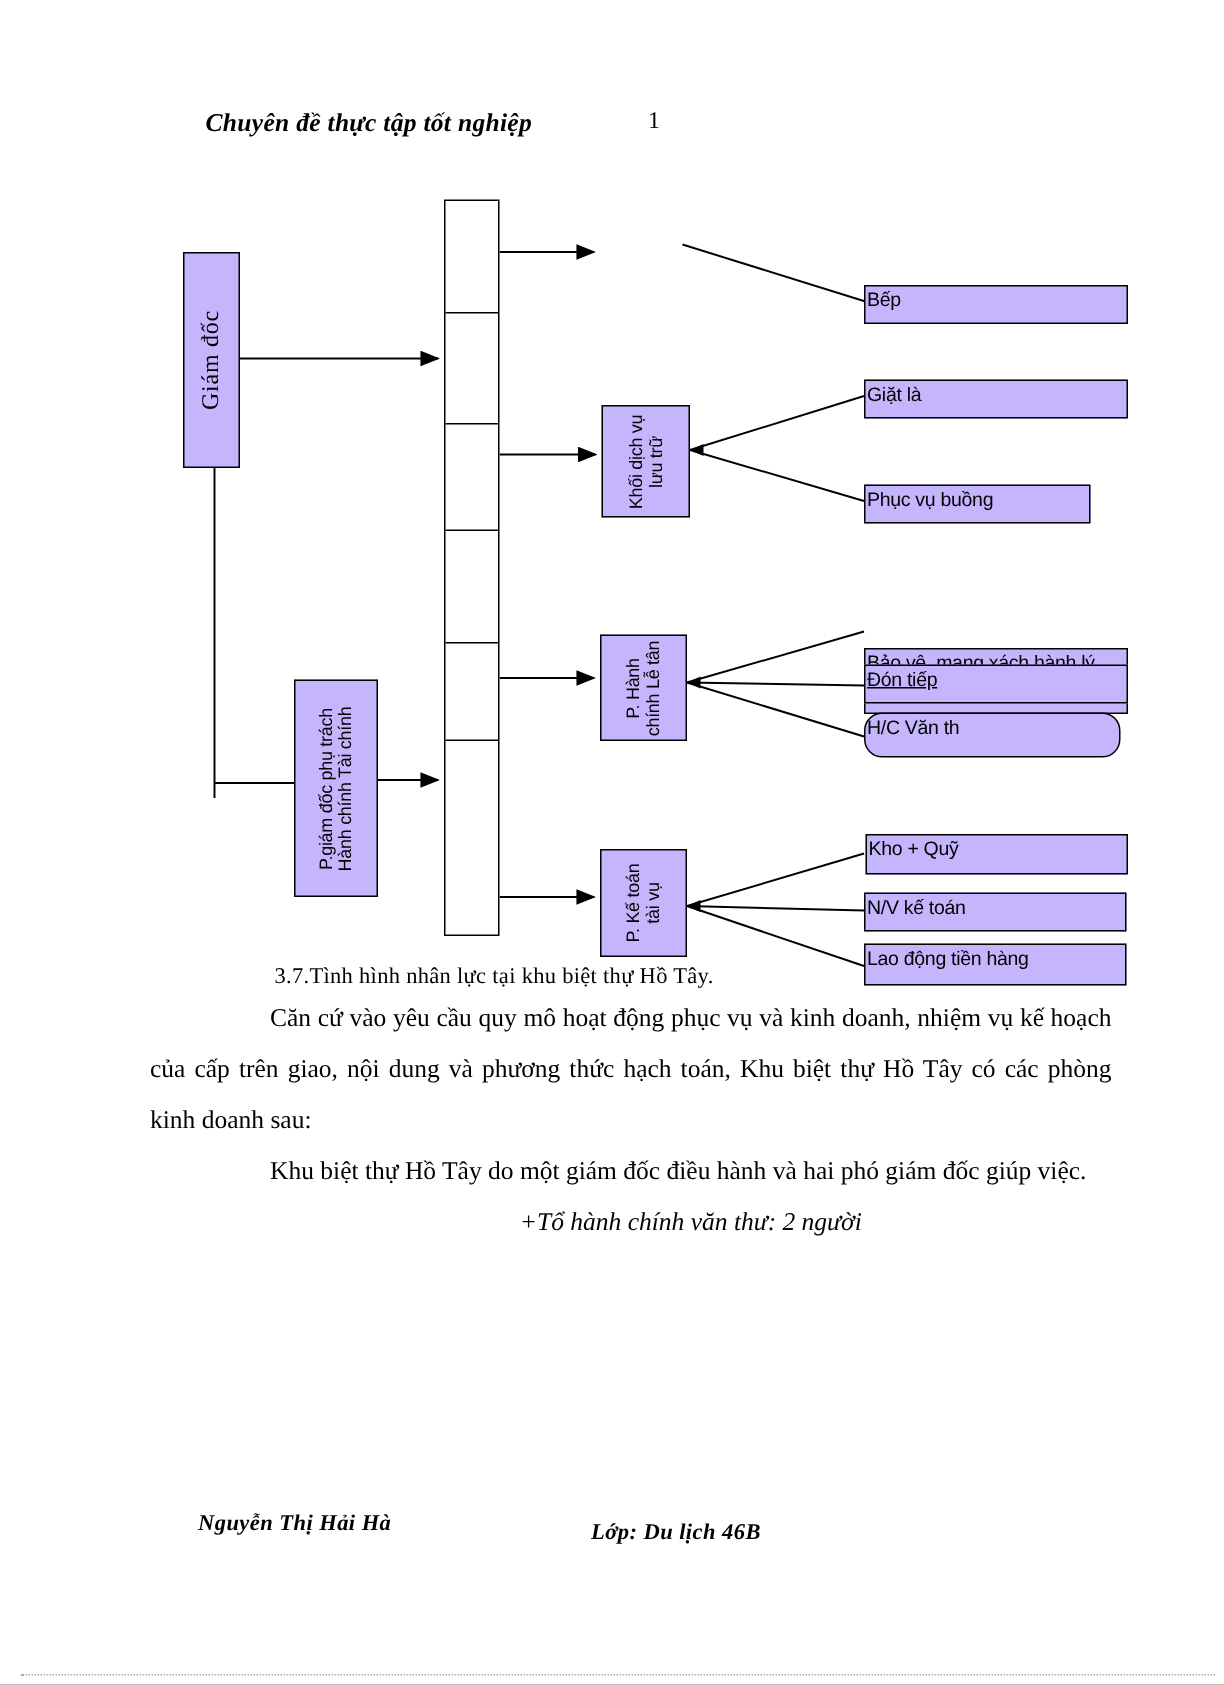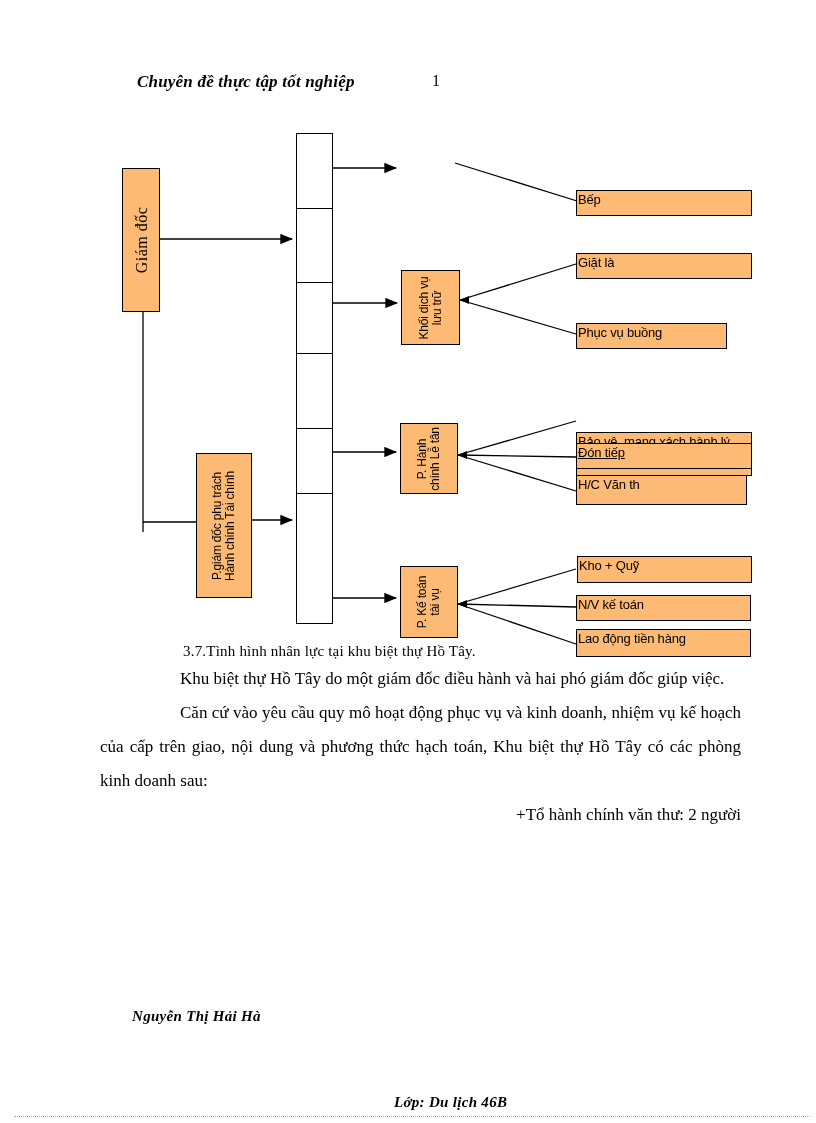--- a/index.html
+++ b/index.html
@@ -8,21 +8,21 @@
     margin:0 auto;overflow:hidden;
     font-family:"Liberation Serif",serif;color:#000;
   }
   
   .hdr-title{
     position:absolute;left:137px;top:72px;
     font-size:17px;font-weight:bold;font-style:italic;letter-spacing:.2px;
   }
   .hdr-page{position:absolute;left:432px;top:72px;font-size:16px;}
   
-  .vbox,.hbox{position:absolute;border:1px solid #000;background:#fdba74;box-sizing:border-box;}
+  .vbox,.hbox{position:absolute;border:1px solid #000;background:#c4b5fd;box-sizing:border-box;}
   .vlabel{
     position:absolute;top:50%;left:50%;
     transform:translate(-50%,-50%) rotate(-90deg);
     white-space:nowrap;text-align:center;
     font-family:"Liberation Sans",sans-serif;font-size:12px;line-height:13px;
     letter-spacing:-0.2px;
   }
   .vlabel.big{font-family:"Liberation Serif",serif;font-size:16px;letter-spacing:.5px;}
   .hbox{
     font-family:"Liberation Sans",sans-serif;font-size:13px;line-height:15px;
@@ -31,24 +31,24 @@
   .spine{position:absolute;border:1px solid #000;background:#fff;box-sizing:border-box;}
   .spine .cell-divider{position:absolute;left:0;right:0;height:0;border-top:1px solid #000;}
   .connectors{position:absolute;left:0;top:0;}
   .caption{position:absolute;left:183px;top:643px;font-size:15px;letter-spacing:.2px;}
   
   .body-text{
     position:absolute;left:100px;top:662px;width:641px;
     font-size:17px;line-height:34px;text-align:justify;
   }
   .body-text p{margin:0;text-indent:80px;}
-  .body-text p.no-justify{text-align:right;}
+  .body-text p.no-justify{text-align:center;font-style:italic;}
   
   .ftr-author{position:absolute;left:132px;top:1008px;font-size:15px;font-weight:bold;font-style:italic;letter-spacing:.3px;}
-  .ftr-class{position:absolute;left:394px;top:1094px;font-size:15px;font-weight:bold;font-style:italic;letter-spacing:.3px;}
+  .ftr-class{position:absolute;left:394px;top:1014px;font-size:15px;font-weight:bold;font-style:italic;letter-spacing:.3px;}
   .bottom-dotted{position:absolute;left:14px;top:1116px;width:796px;border-top:1px dotted #a8a8a8;}
 </style>
 </head>
 <body>
 
 <div class="page">
 
   <div class="hdr-title">Chuyên đề thực tập tốt nghiệp</div>
   <div class="hdr-page">1</div>
 
@@ -124,31 +124,31 @@
         <div>P. Kế toán</div>
         <div>tài vụ</div>
       </div>
     </div>
 
     <div class="hbox" style="left:576px;top:190px;width:176px;height:26px;">Bếp</div>
     <div class="hbox" style="left:576px;top:253px;width:176px;height:26px;">Giặt là</div>
     <div class="hbox" style="left:576px;top:323px;width:151px;height:26px;">Phục vụ buồng</div>
     <div class="hbox" style="left:576px;top:408px;width:176px;height:44px;margin-top:24px;">Bảo vệ, mang xách hành lý</div>
     <div class="hbox" style="left:576px;top:443px;width:176px;height:26px;text-decoration:underline;">Đón tiếp</div>
-    <div class="hbox" style="left:576px;top:475px;width:171px;height:30px;">H/C Văn th</div>
+    <div class="hbox" style="left:576px;top:475px;width:171px;height:30px;border-radius:12px;">H/C Văn th</div>
     <div class="hbox" style="left:577px;top:556px;width:175px;height:27px;">Kho + Quỹ</div>
     <div class="hbox" style="left:576px;top:595px;width:175px;height:26px;">N/V kế toán</div>
     <div class="hbox" style="left:576px;top:629px;width:175px;height:28px;">Lao động tiền hàng</div>
 
     <div class="caption">3.7.Tình hình nhân lực tại khu biệt thự Hồ Tây.</div>
   </div>
 
   <div class="body-text">
+    <p>Căn cứ vào yêu cầu quy mô hoạt động phục vụ và kinh doanh, nhiệm vụ kế hoạch của cấp trên giao, nội dung và phương thức hạch toán, Khu biệt thự Hồ Tây có các phòng kinh doanh sau:</p>
     <p>Khu biệt thự  Hồ Tây do một giám  đốc điều hành và hai phó giám  đốc giúp việc.</p>
-    <p>Căn cứ vào yêu cầu quy mô hoạt động phục vụ và kinh doanh, nhiệm vụ kế hoạch của cấp trên giao, nội dung và phương thức hạch toán, Khu biệt thự Hồ Tây có các phòng kinh doanh sau:</p>
     <p class="no-justify">+Tổ hành chính văn thư: 2 người</p>
   </div>
 
   <div class="ftr-author">Nguyễn Thị Hải Hà</div>
   <div class="ftr-class">Lớp: Du lịch 46B</div>
   <div class="bottom-dotted"></div>
 
 </div>
 
 </body></html>

